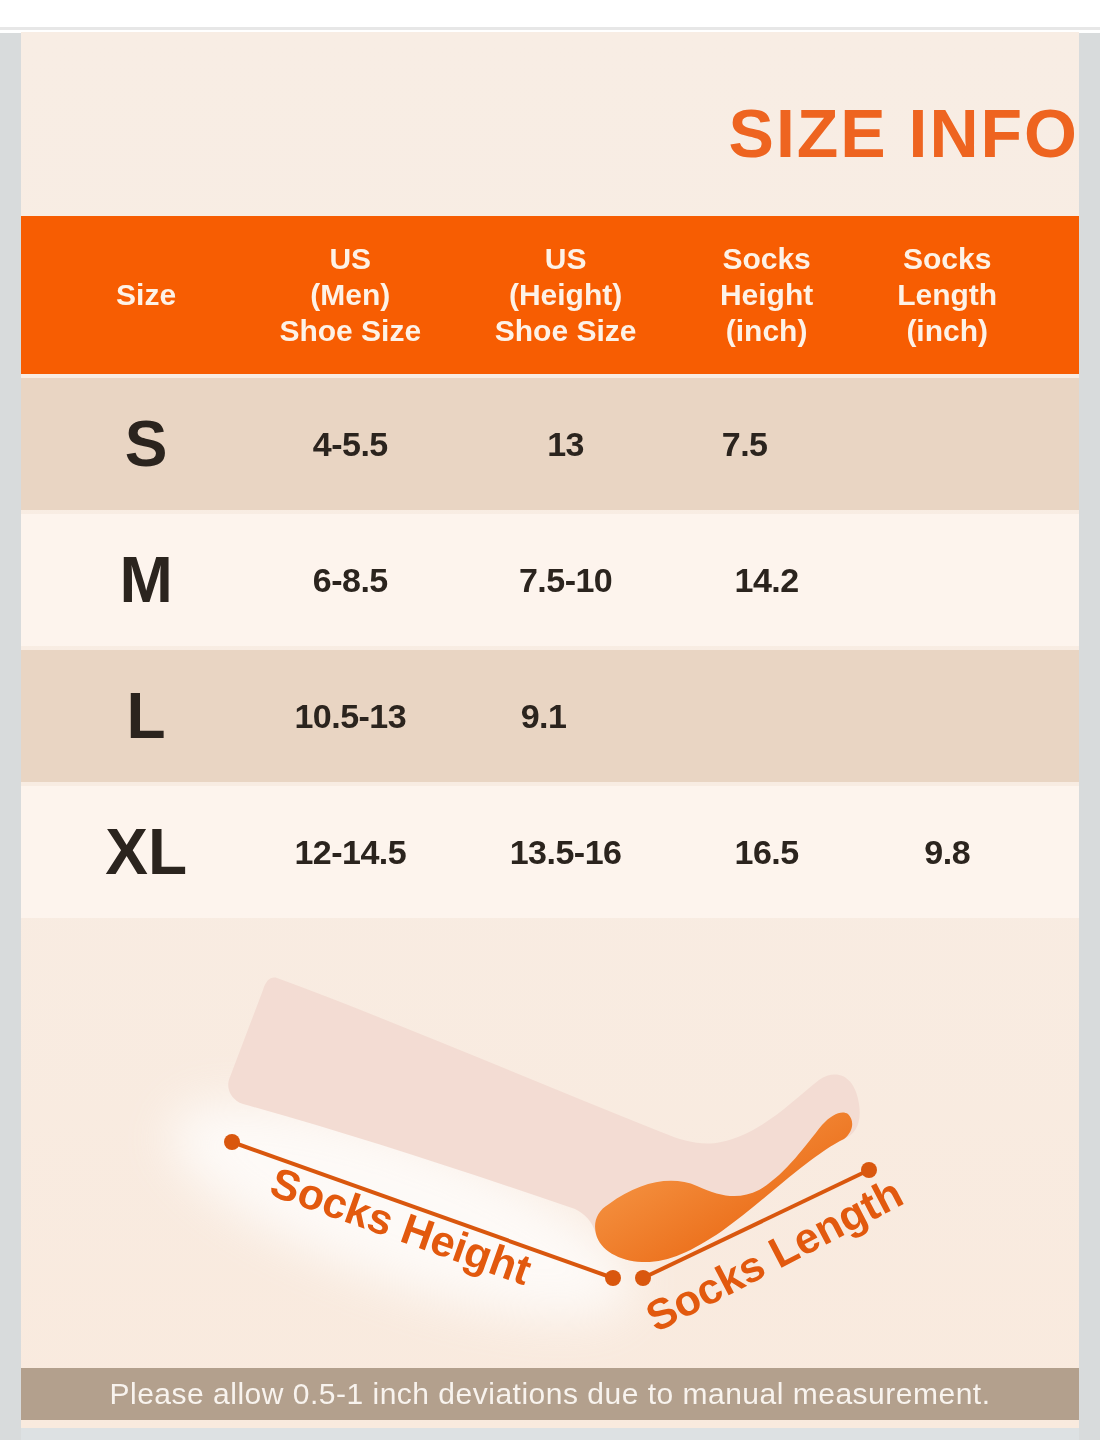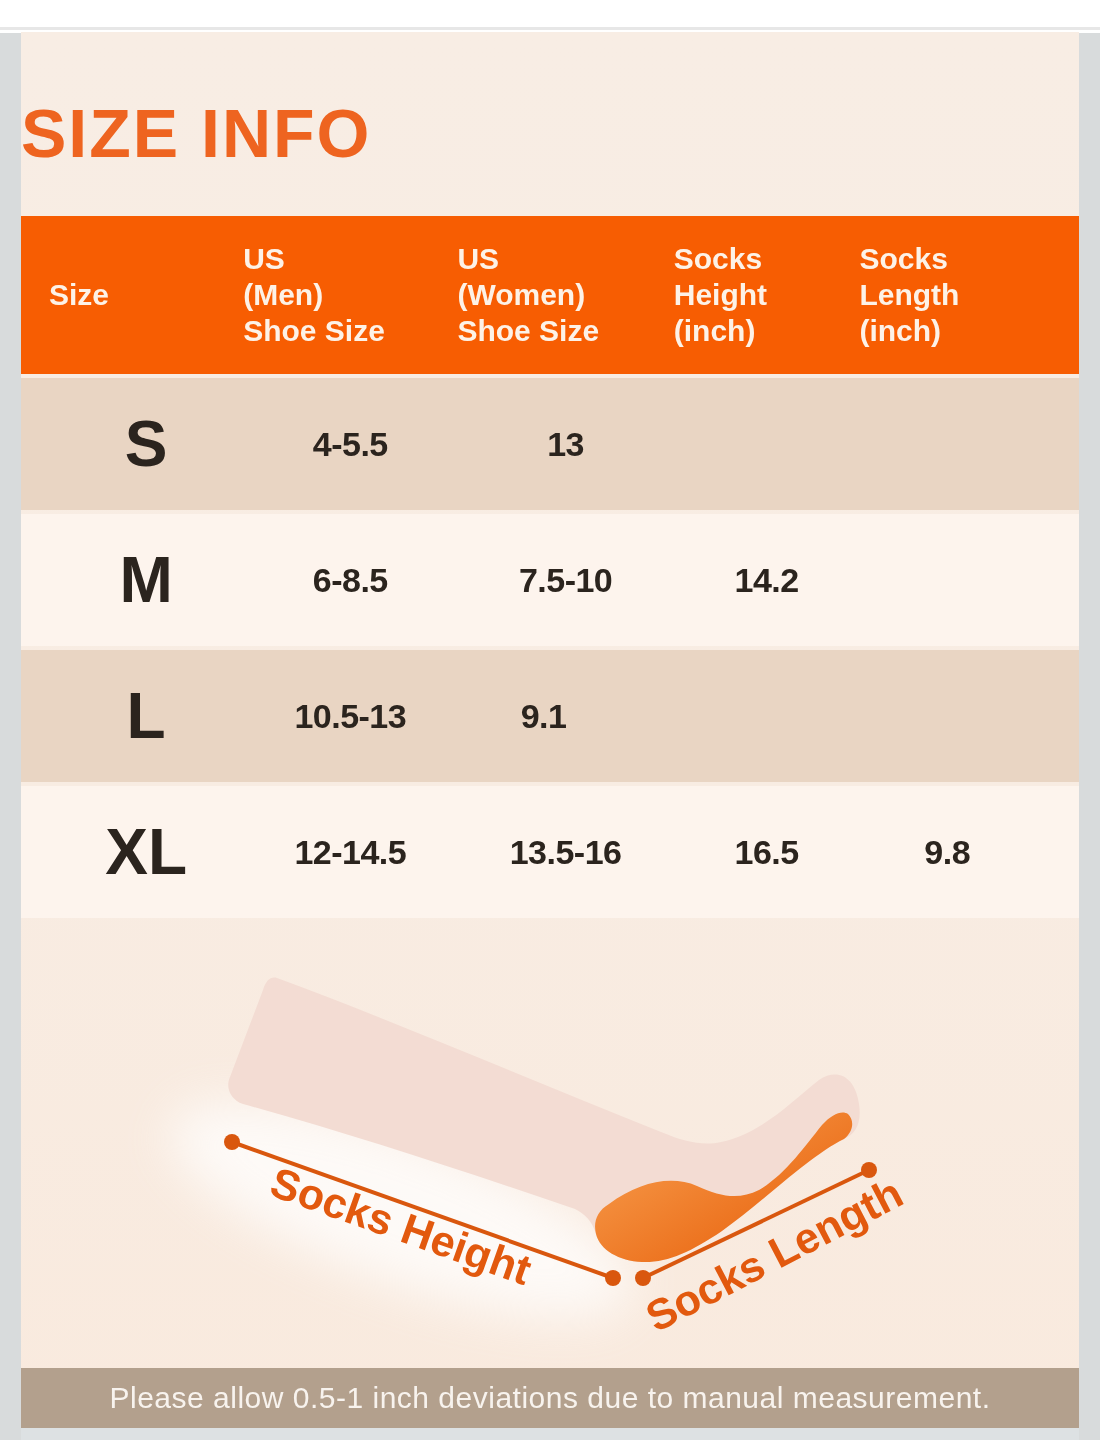--- a/index.html
+++ b/index.html
@@ -12,46 +12,46 @@
   .side-strip { position:absolute; top:33px; bottom:0; width:21px; background:#d8dbdc; }
   .side-strip.left { left:0; }
   .side-strip.right { right:0; }
   .bottom-strip { position:absolute; left:21px; right:21px; bottom:0; height:12px;
                   background:#dde1e3; }
 
   .panel { position:absolute; left:21px; top:32px; width:1058px; height:1396px;
            background:linear-gradient(180deg,#f8ede4 0%, #f8ece2 55%, #f9eade 100%); }
 
   
-  .title-area { height:184px; display:flex; align-items:center; justify-content:flex-start;
+  .title-area { height:184px; display:flex; align-items:center; justify-content:flex-end;
                 padding-top:18px; }
   .title { font-size:68px; font-weight:800; letter-spacing:2px; color:#ee6420; }
 
   
   .trow { display:grid; grid-template-columns:21% 20.25% 20.45% 17.55% 20.75%;
           align-items:center; }
   .thead { height:158px; background:#f75d02; }
-  .th { color:#fdf2e7; font-weight:700; font-size:30px;
+  .th { text-align:center; color:#fdf2e7; font-weight:700; font-size:30px;
         line-height:36px; }
   .drow { height:132px; margin-top:4px; }
   .drow.beige { background:#e9d5c3; }
   .drow.cream { background:#fdf4ed; }
   .cell { text-align:center; color:#2b241e; font-weight:800; font-size:34px;
           letter-spacing:-0.5px; }
   .cell.size { font-size:64px; letter-spacing:0; }
   .col-first { padding-left:28px; }
   .col-last { padding-right:44px; }
 
   
   .illustration { position:relative; height:450px; }
   .illustration svg { position:absolute; left:0; top:0; }
   .measure-label { font-size:43px; font-weight:700; fill:#e2590e; }
 
   
-  .footer-bar { height:60px; background:#b3a08d; display:flex; align-items:center;
+  .footer-bar { height:52px; background:#b3a08d; display:flex; align-items:center;
                 justify-content:center; }
   .footer-note { color:#f8f3ee; font-size:30px; font-weight:400; letter-spacing:0.5px; }
 </style>
 </head>
 <body>
 
 <div class="stage">
   <div class="top-strip"></div>
   <div class="side-strip left"></div>
   <div class="side-strip right"></div>
@@ -66,39 +66,40 @@
       <div class="th col-first">
         <span>Size</span>
       </div>
       <div class="th">
         <span>US</span><br>
         <span>(Men)</span><br>
         <span>Shoe Size</span>
       </div>
       <div class="th">
         <span>US</span><br>
-        <span>(Women)</span><br>
+        <span>(Height)</span><br>
         <span>Shoe Size</span>
       </div>
       <div class="th">
         <span>Socks</span><br>
         <span>Height</span><br>
         <span>(inch)</span>
       </div>
       <div class="th col-last">
         <span>Socks</span><br>
         <span>Length</span><br>
         <span>(inch)</span>
       </div>
     </div>
 
     <div class="trow drow beige">
       <div class="cell size col-first">S</div>
       <div class="cell">4-5.5</div>
       <div class="cell">13</div>
+      <div class="cell col-last">7.5</div>
     </div>
 
     <div class="trow drow cream">
       <div class="cell size col-first">M</div>
       <div class="cell">6-8.5</div>
       <div class="cell">7.5-10</div>
       <div class="cell">14.2</div>
     </div>
 
     <div class="trow drow beige">

